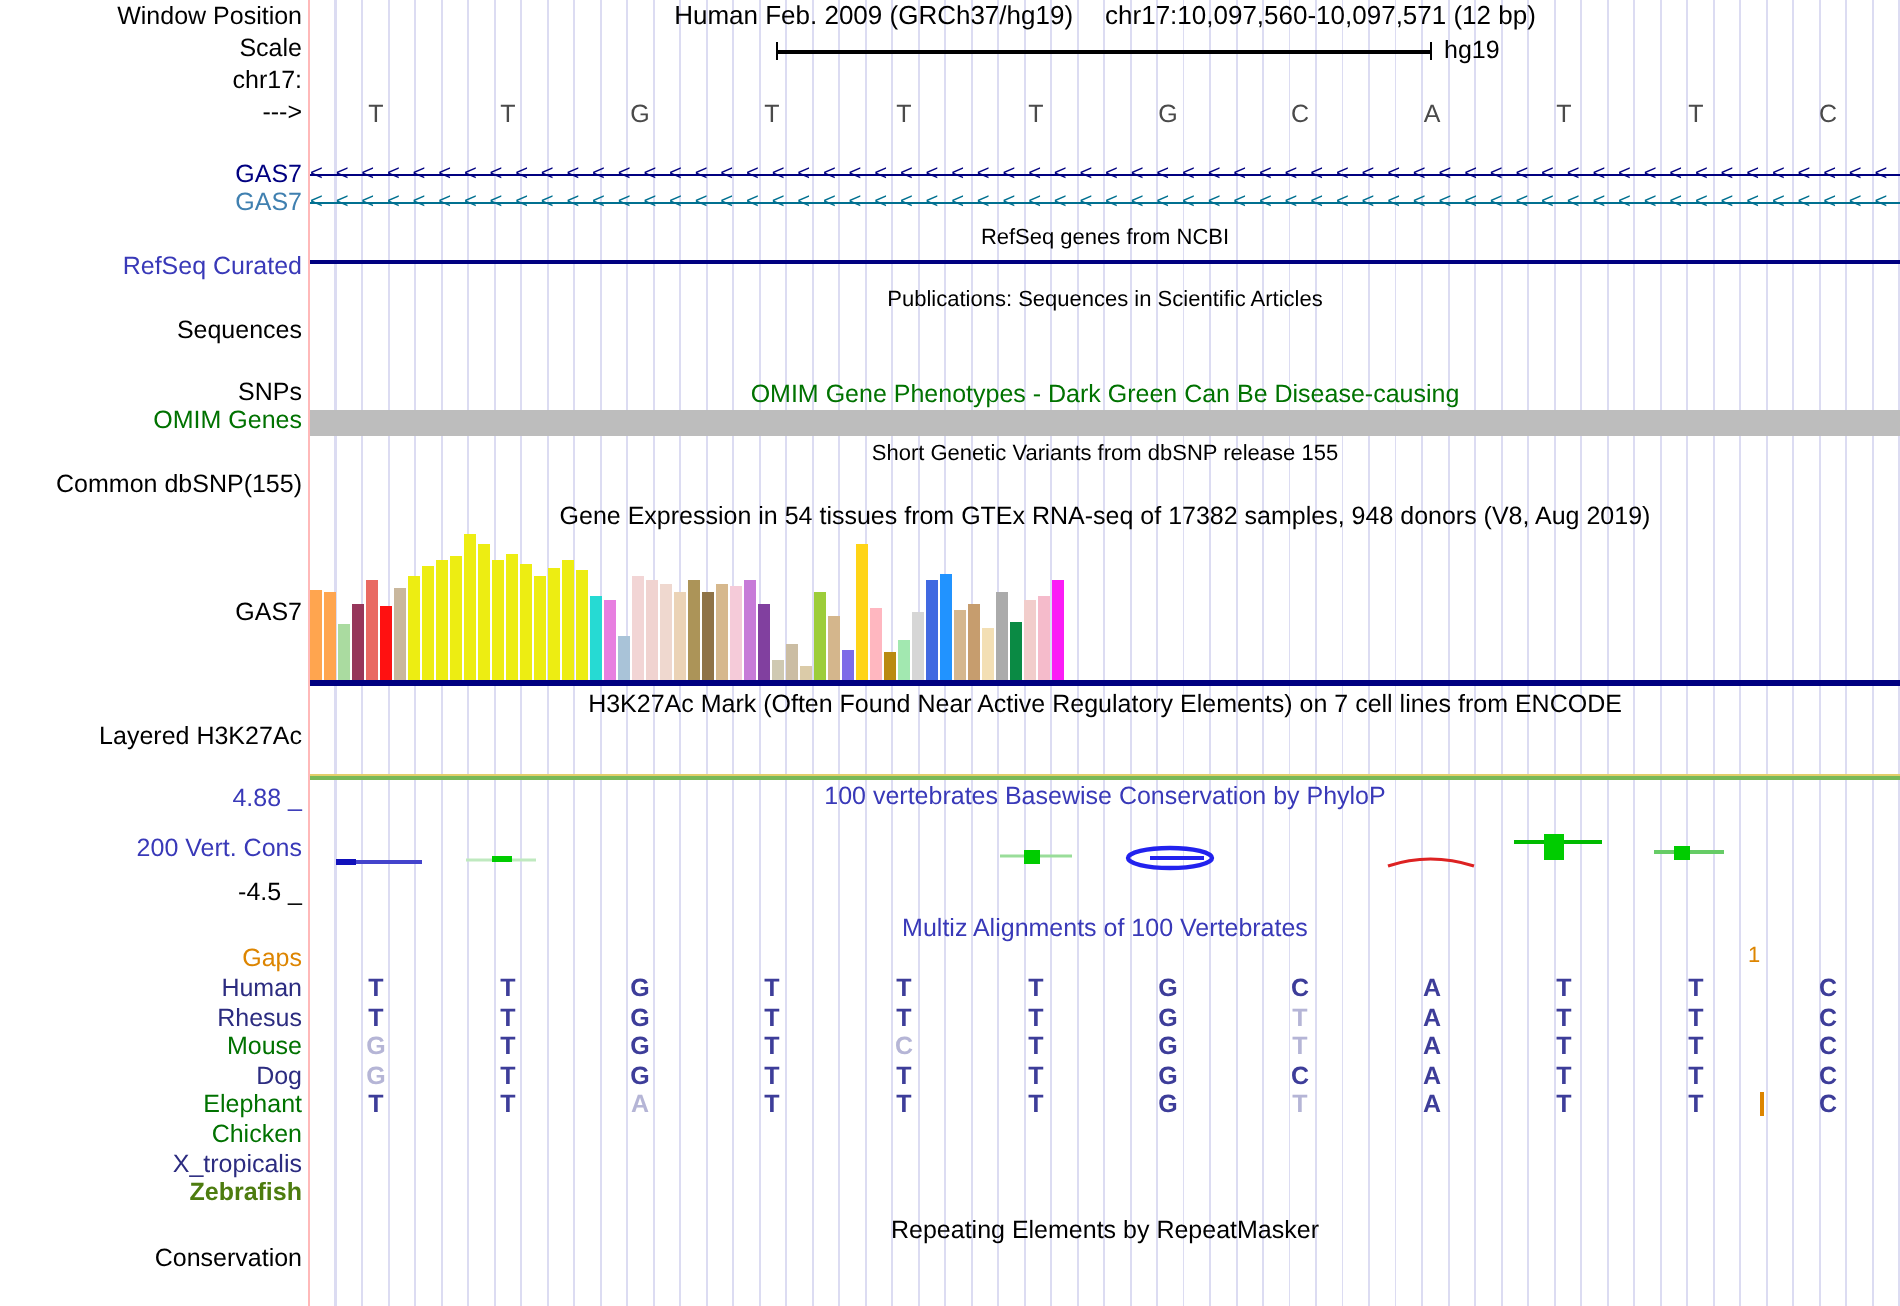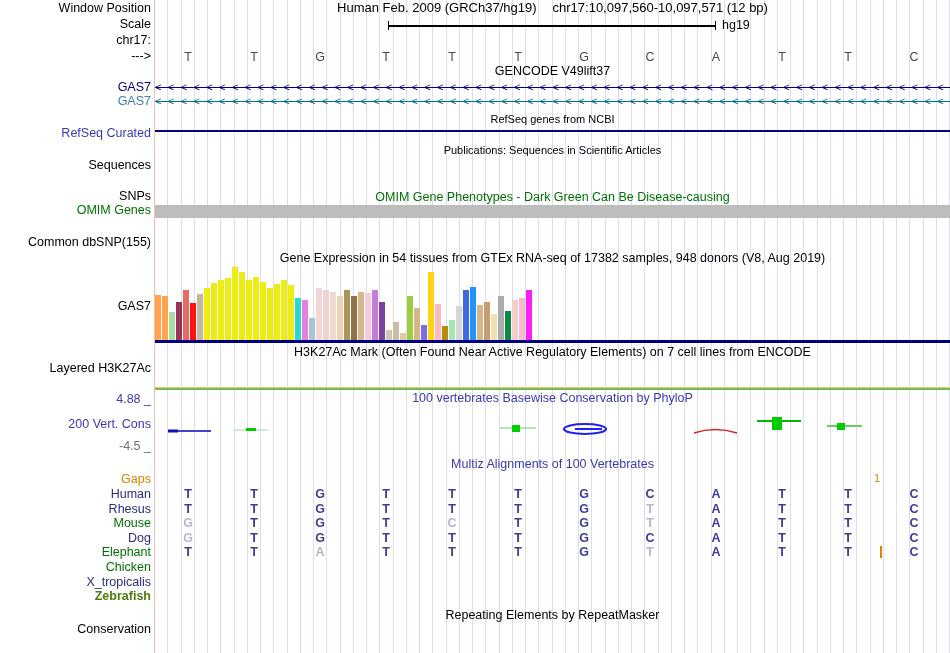--- a/index.html
+++ b/index.html
@@ -9,21 +9,21 @@
   #grid-layer{position:absolute;left:155px;top:0;width:795px;height:653px;
     background:repeating-linear-gradient(to right,transparent 0px,transparent 12.25px,#dcdcf2 12.25px,#dcdcf2 13.25px);}
   #pink-line{position:absolute;left:154px;top:0;width:1px;height:653px;background:#ffb9b9;}
   .lbl{position:absolute;left:0;width:151px;text-align:right;font-size:12.5px;line-height:13px;white-space:nowrap;}
   .title{position:absolute;left:155px;width:795px;text-align:center;white-space:nowrap;}
   .t11{font-size:11px;line-height:12px;}
   .t12{font-size:12.5px;line-height:13px;}
   .blue{color:#3939b8;}
   .green{color:#007200;}
   .orange{color:#dd8500;}
-  .darkred{color:#737373;}
+  .darkred{color:#000000;}
   .gray-seq{color:#4a4a4a;}
   .hline{position:absolute;}
   .base-cell{position:absolute;width:66px;text-align:center;}
   .aln{font-weight:bold;font-size:12.5px;line-height:13px;color:#3d3d99;}
   .aln.light{color:#b5b5d6;}
   .gene-row{position:absolute;left:155px;width:795px;height:13px;overflow:hidden;white-space:nowrap;
             font-size:11px;line-height:13px;letter-spacing:6.4px;}
   .bar{position:absolute;bottom:0;width:6px;}
   #gtex-chart{position:absolute;left:155px;top:266px;width:380px;height:74px;}
   .tick{position:absolute;width:1px;background:#000;}
@@ -54,24 +54,24 @@
   <div class="lbl" style="top:623px">Conservation</div>
 
   <div class="title" style="top:1px;font-size:13px;line-height:14px">
     <span style="padding:0 8px">Human Feb. 2009 (GRCh37/hg19)</span><span style="padding:0 8px">chr17:10,097,560-10,097,571 (12 bp)</span>
   </div>
   <div class="hline" style="left:388px;top:25px;width:328px;height:1.5px;background:#000"></div>
   <div class="tick" style="left:388px;top:21px;height:9px"></div>
   <div class="tick" style="left:715px;top:21px;height:9px"></div>
   <div class="abs" style="left:722px;top:18px;font-size:12.5px">hg19</div>
 
-  <div class="title t12" style="top:65px">GENCODE V49lift37</div>
   <div class="title t11" style="top:113px">RefSeq genes from NCBI</div>
   <div class="title t12 green" style="top:191px">OMIM Gene Phenotypes - Dark Green Can Be Disease-causing</div>
   <div class="title t11" style="top:144px">Publications: Sequences in Scientific Articles</div>
+  <div class="title t11" style="top:221px">Short Genetic Variants from dbSNP release 155</div>
   <div class="title t12" style="top:252px">Gene Expression in 54 tissues from GTEx RNA-seq of 17382 samples, 948 donors (V8, Aug 2019)</div>
   <div class="title t12" style="top:346px">H3K27Ac Mark (Often Found Near Active Regulatory Elements) on 7 cell lines from ENCODE</div>
   <div class="title t12 blue" style="top:392px">100 vertebrates Basewise Conservation by PhyloP</div>
   <div class="title t12 blue" style="top:458px">Multiz Alignments of 100 Vertebrates</div>
   <div class="title t12" style="top:609px">Repeating Elements by RepeatMasker</div>
 
   <div id="seq-row" class="abs" style="left:155px;top:50px;width:795px;height:14px;font-size:12.5px">
       <div class="base-cell gray-seq" style="left: 0px; top: 0px;">T</div>
       <div class="base-cell gray-seq" style="left: 66px; top: 0px;">T</div>
       <div class="base-cell gray-seq" style="left: 132px; top: 0px;">G</div>

